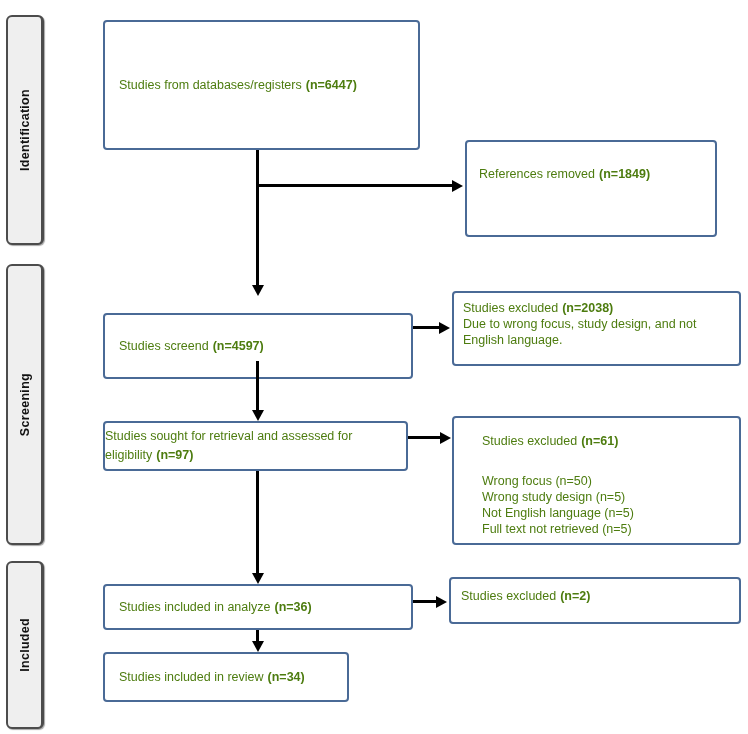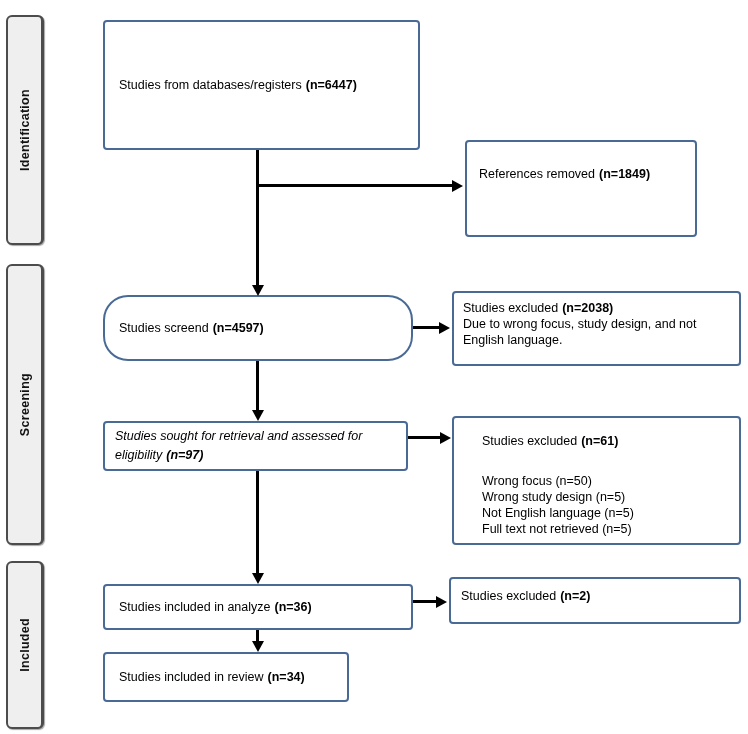--- a/index.html
+++ b/index.html
@@ -44,34 +44,34 @@
 
   
   .node {
     position: absolute;
     background: #ffffff;
     border: 2px solid #4a6a96;
     border-radius: 4px;
     box-sizing: border-box;
     font-size: 12.5px;
     line-height: 16px;
-    color: #000000;
+    color: #4d7c0f;
   }
   .node.center {
     display: flex;
     align-items: center;
   }
   .node .txt { }
   .node .n {
     font-weight: 700;
     margin-left: 4px;
     white-space: nowrap;
   }
   .pad-lg { padding-left: 14px; padding-right: 10px; }
-  .pad-md { padding-left: 10px; padding-right: 8px; font-style: italic; }
+  .pad-md { padding-right: 8px; }
 
   .reason-line { display: block; }
 
   
   .line {
     position: absolute;
     background: #000;
   }
   .head-down {
     position: absolute;
@@ -102,25 +102,25 @@
   <div class="stage-bar" style="top:561px; height:168px;">
     <span class="stage-label">Included</span>
   </div>
 
   <div class="node center pad-lg" style="left:103px; top:20px; width:317px; height:130px;">
     <span>
       <span class="txt">Studies from databases/registers</span><span class="n">(n=6447)</span>
     </span>
   </div>
 
-  <div class="node" style="left:465px; top:140px; width:232px; height:97px; padding:24px 10px 0 12px;">
+  <div class="node" style="left:465px; top:140px; width:252px; height:97px; padding:24px 10px 0 12px;">
     <span class="txt">References removed</span><span class="n">(n=1849)</span>
   </div>
 
-  <div class="node center pad-lg" style="left:103px; top:295px; width:310px; height:66px;border-radius:25px;">
+  <div class="node center pad-lg" style="left:103px; top:313px; width:310px; height:66px;">
     <span>
       <span class="txt">Studies screend</span><span class="n">(n=4597)</span>
     </span>
   </div>
 
   <div class="node" style="left:452px; top:291px; width:289px; height:75px; padding:7px 8px 0 9px;">
     <div>
       <span class="txt">Studies excluded</span><span class="n">(n=2038)</span>
     </div>
     <div>Due to wrong focus, study design, and not English language.</div>

